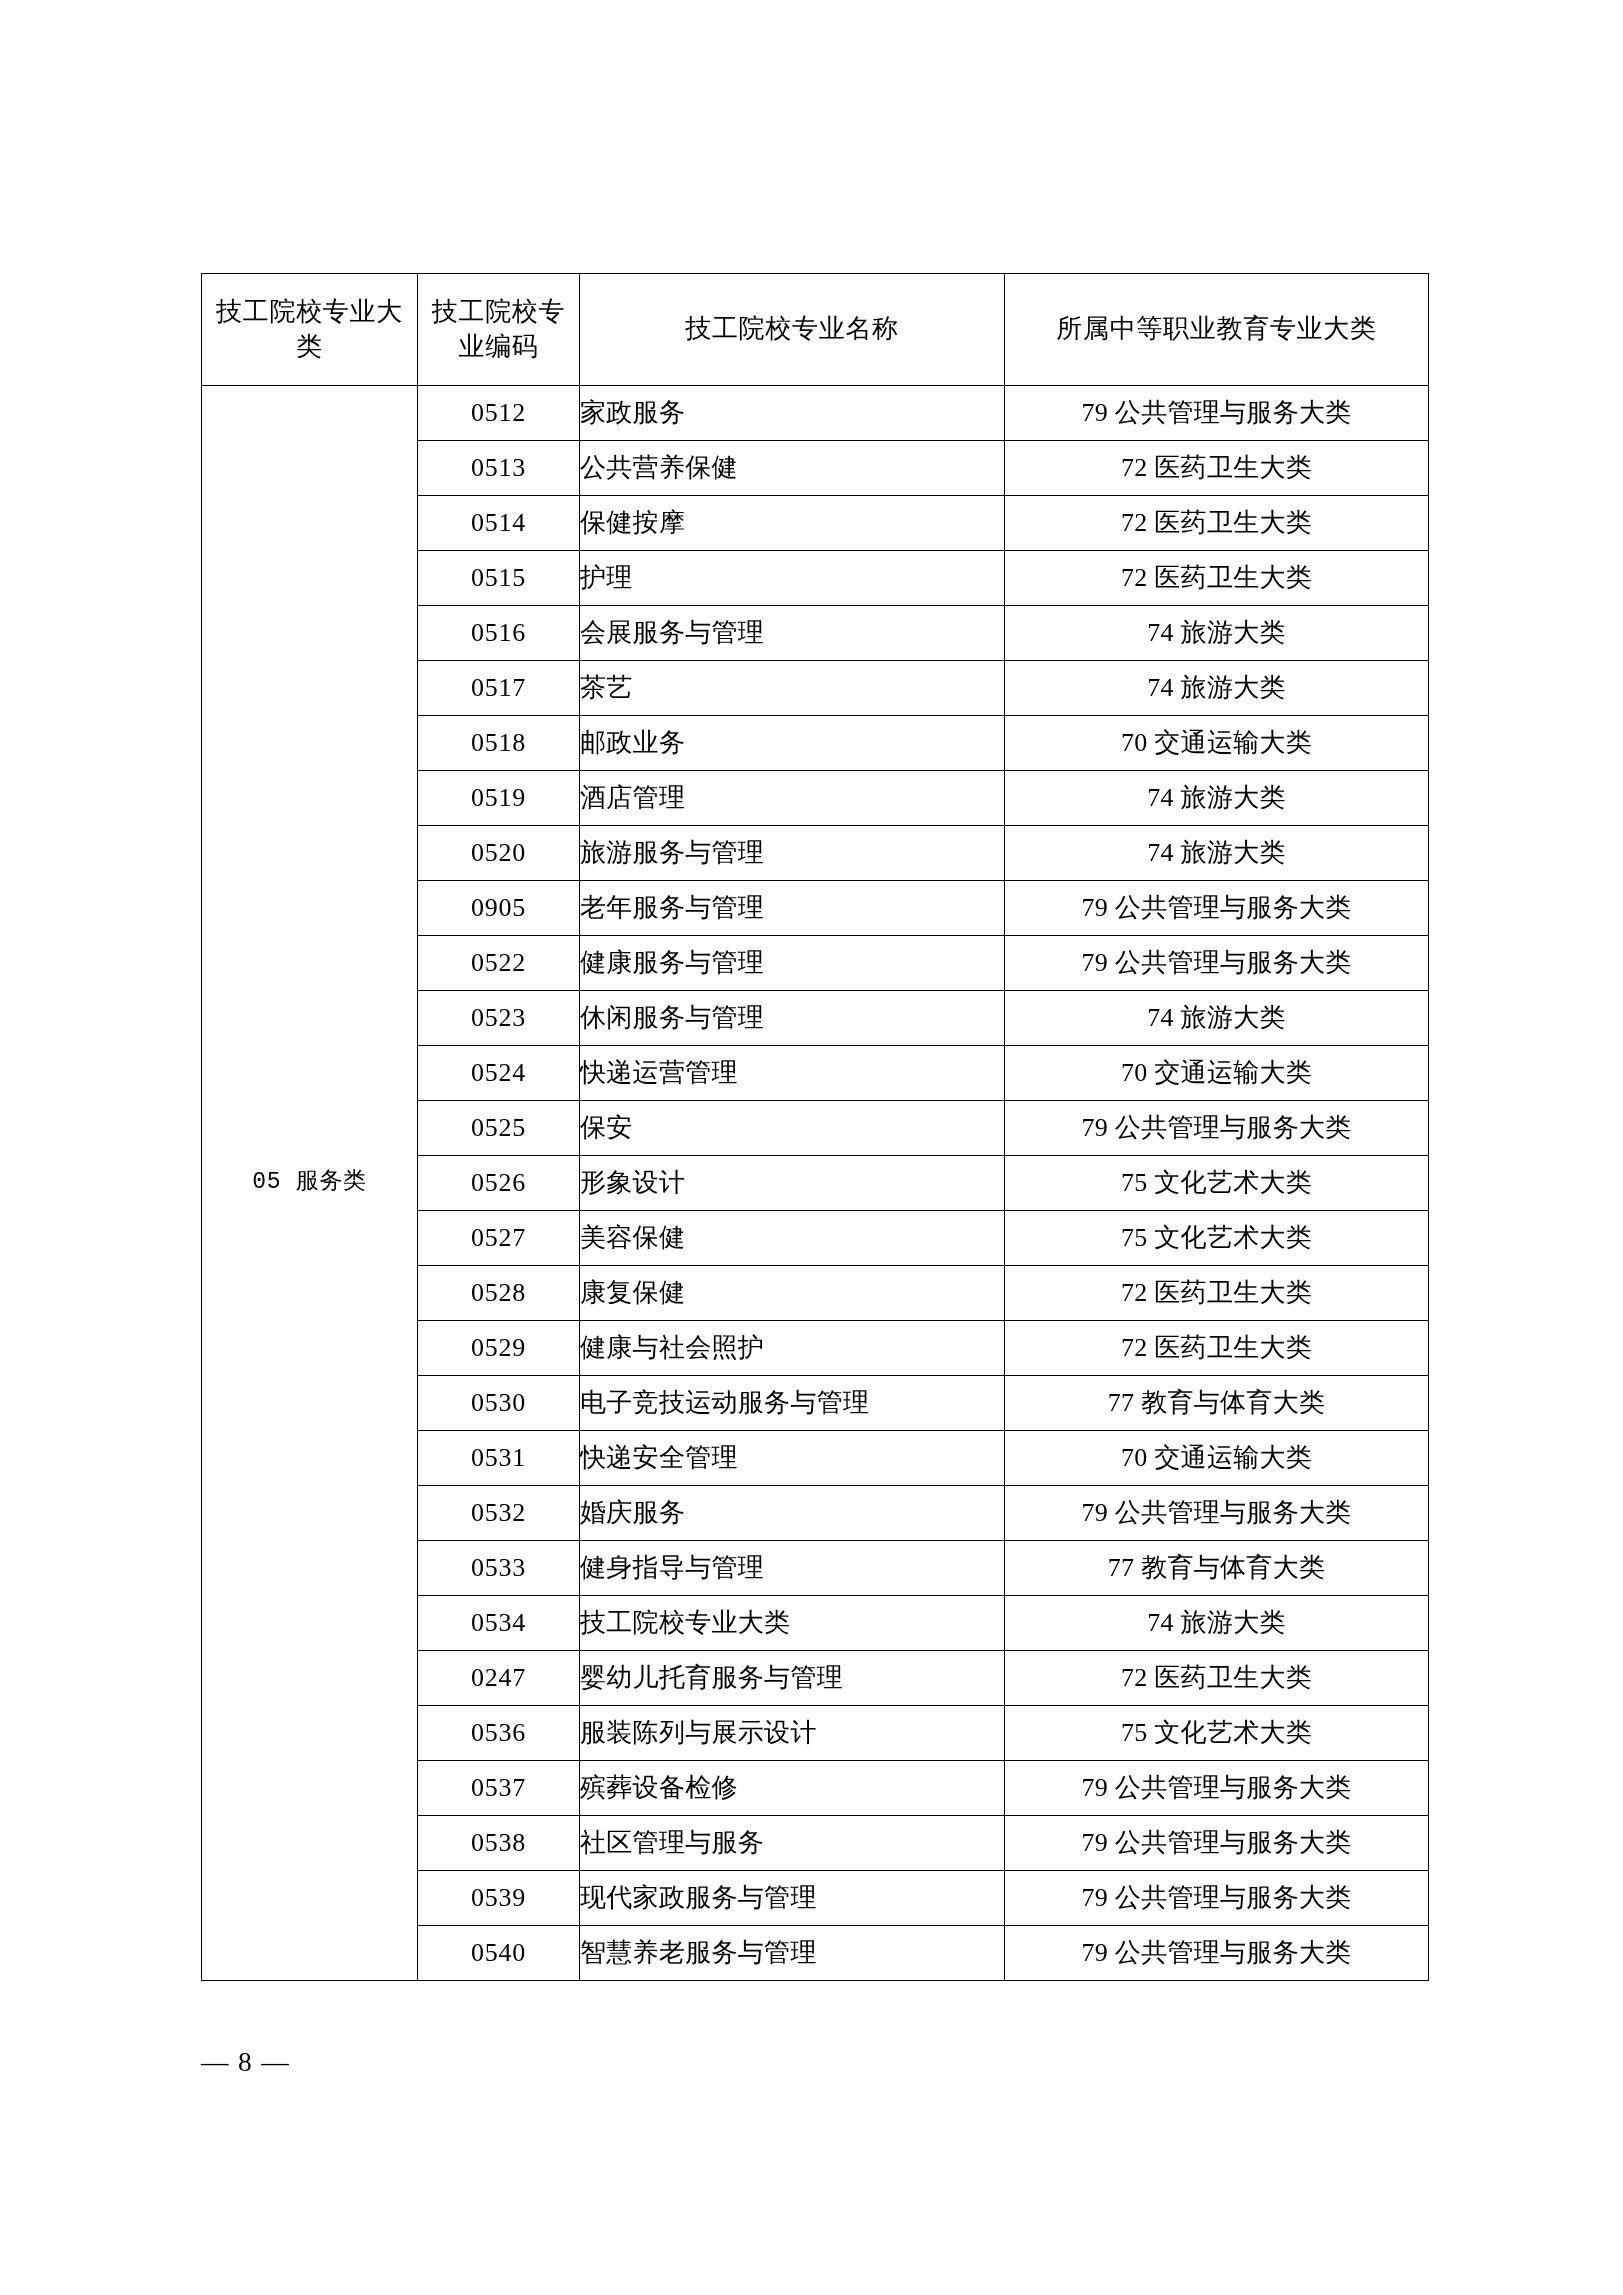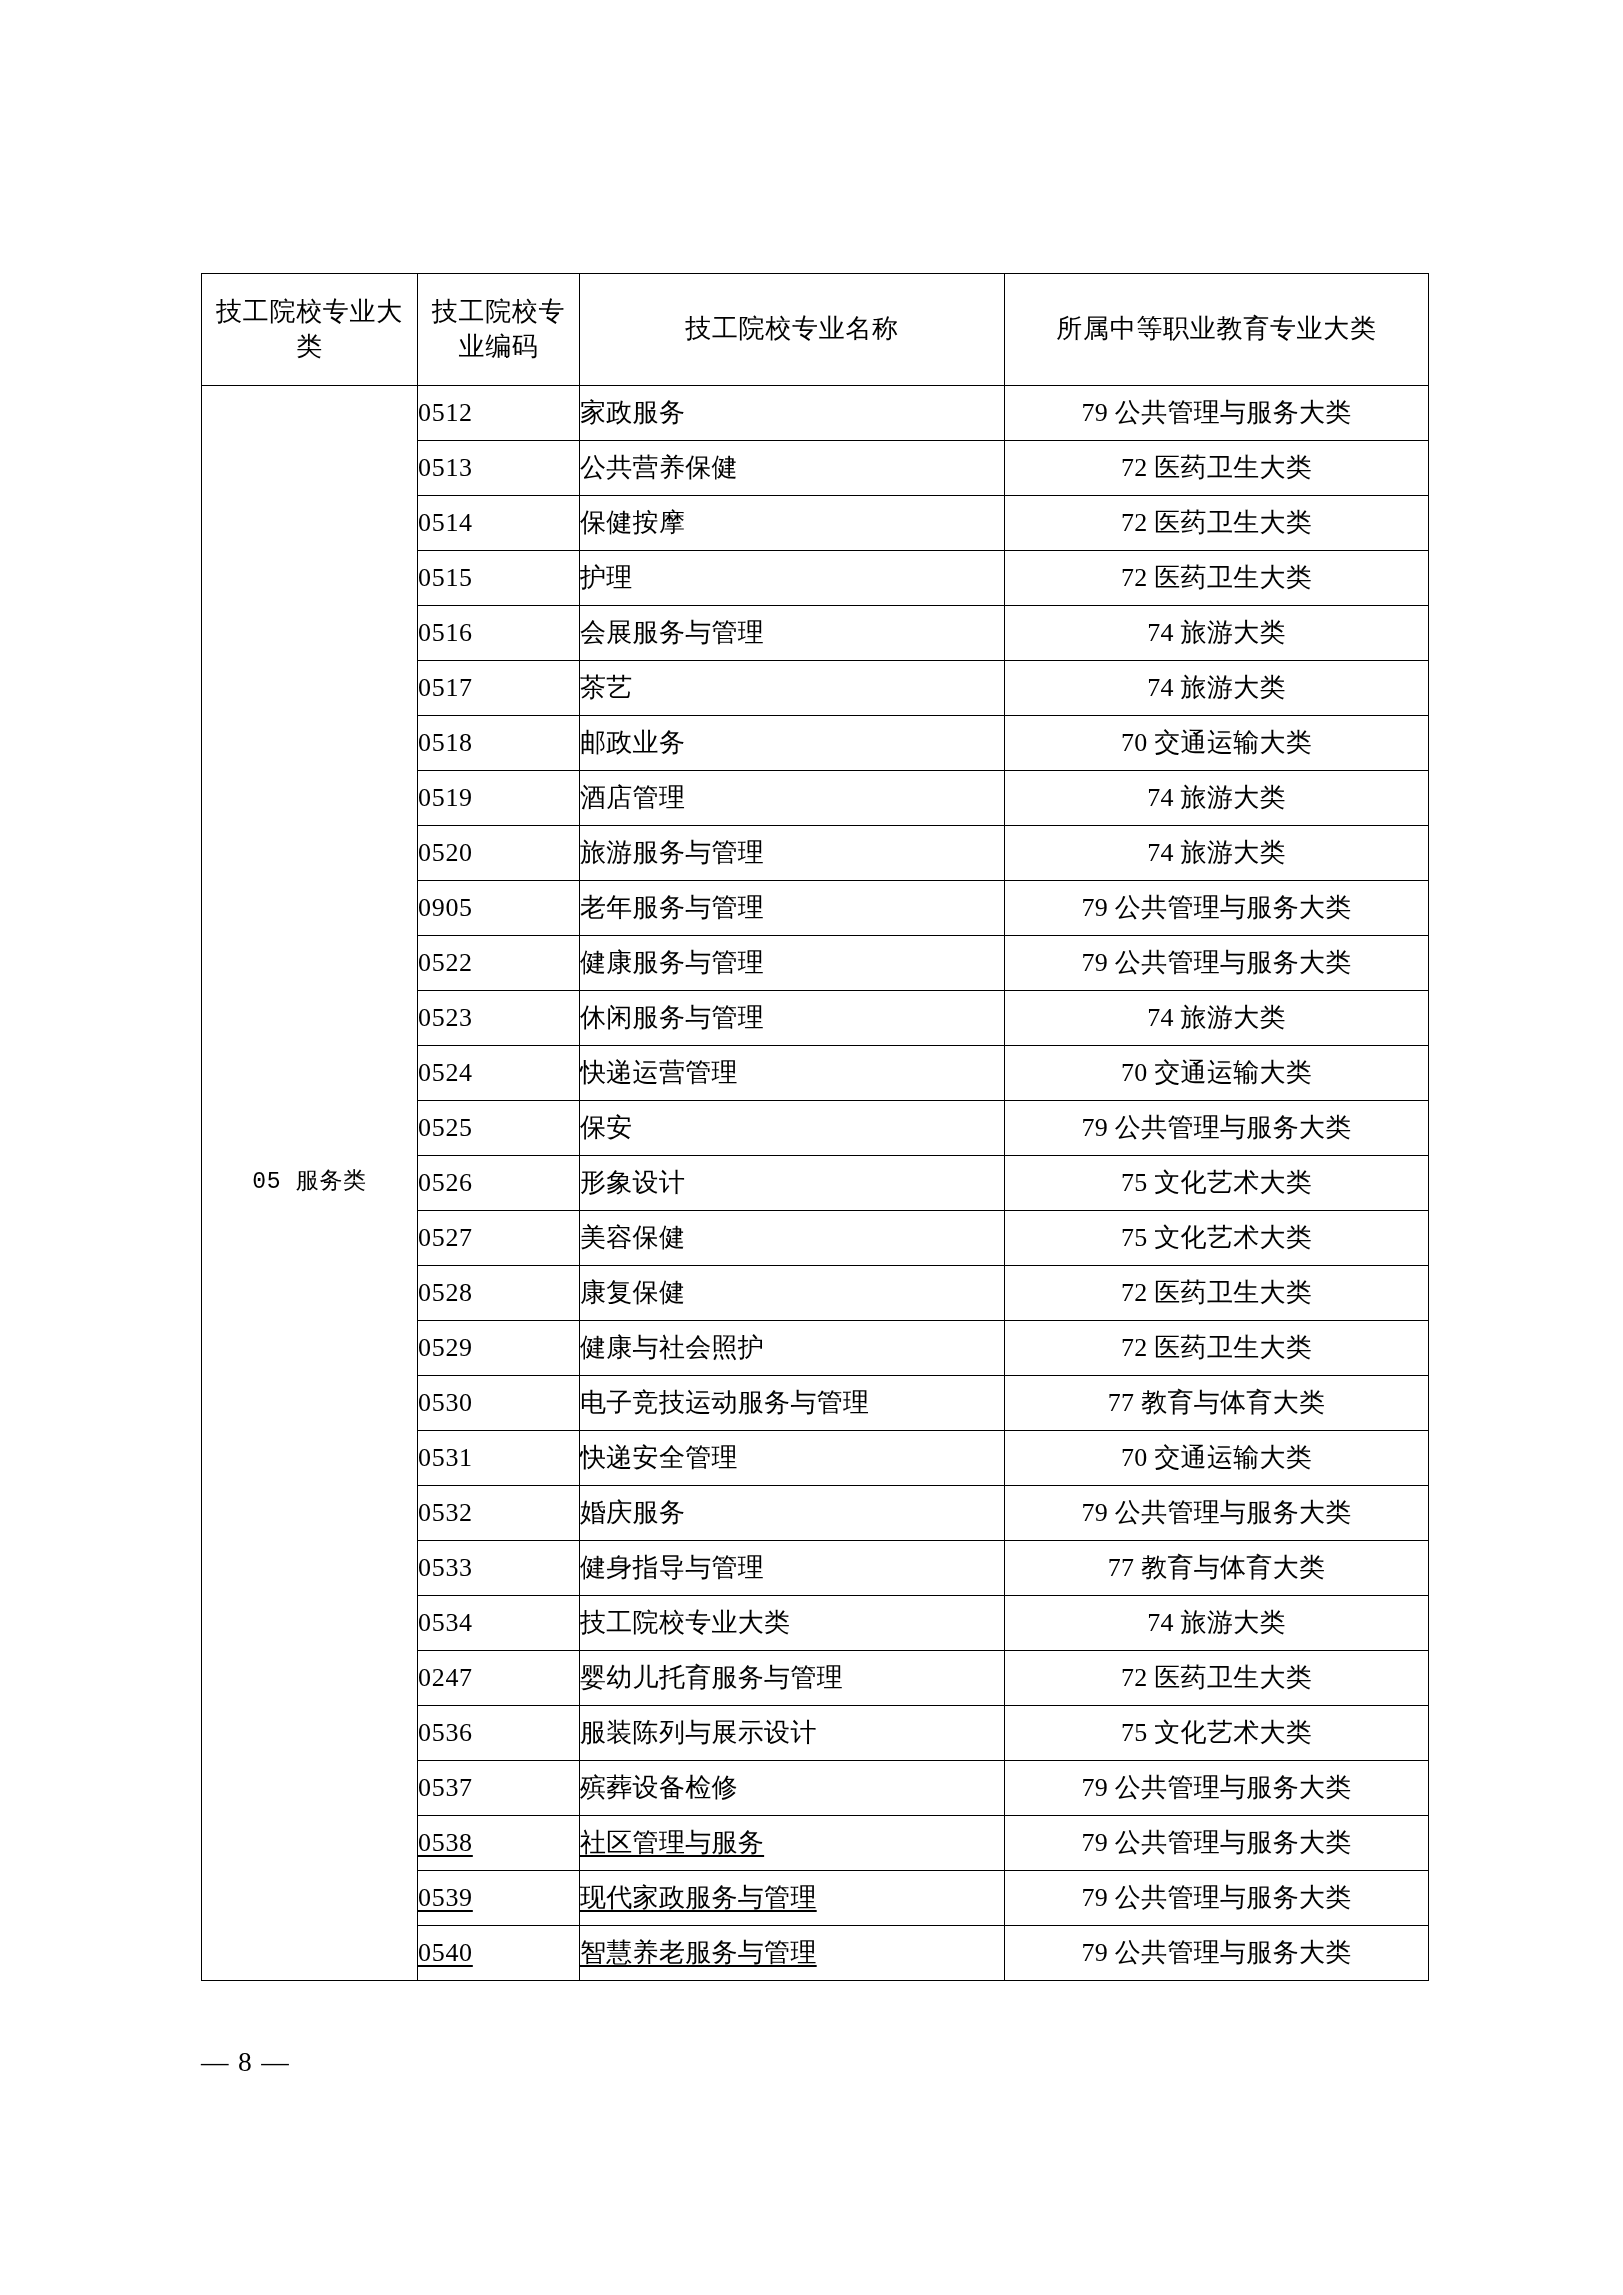--- a/index.html
+++ b/index.html
@@ -59,35 +59,34 @@
     font-size: 26px;
     line-height: 1.2;
   }
   td.cat-cell {
     text-align: center;
     font-size: 23px;
     letter-spacing: 0.7px;
     font-family: Liberation Mono, monospace;
   }
   td.code {
-    text-align: left;
+    text-align: center;
     letter-spacing: 0.7px;
   }
   td.name {
     text-align: left;
     padding-left: 15.7px;
     letter-spacing: 0.3px;
   }
   td.major {
     text-align: center;
     padding-left: 15.7px;
     letter-spacing: 0.3px;
   }
   .ul-text {
-    text-decoration: underline;
     text-underline-offset: 3.9px;
     text-decoration-thickness: 1.6px;
     margin-top: 8px;
   }
   .page-number {
     position: absolute;
     left: 201px;
     top: 2046px;
     width: 196px;
     font-size: 27.5px;

